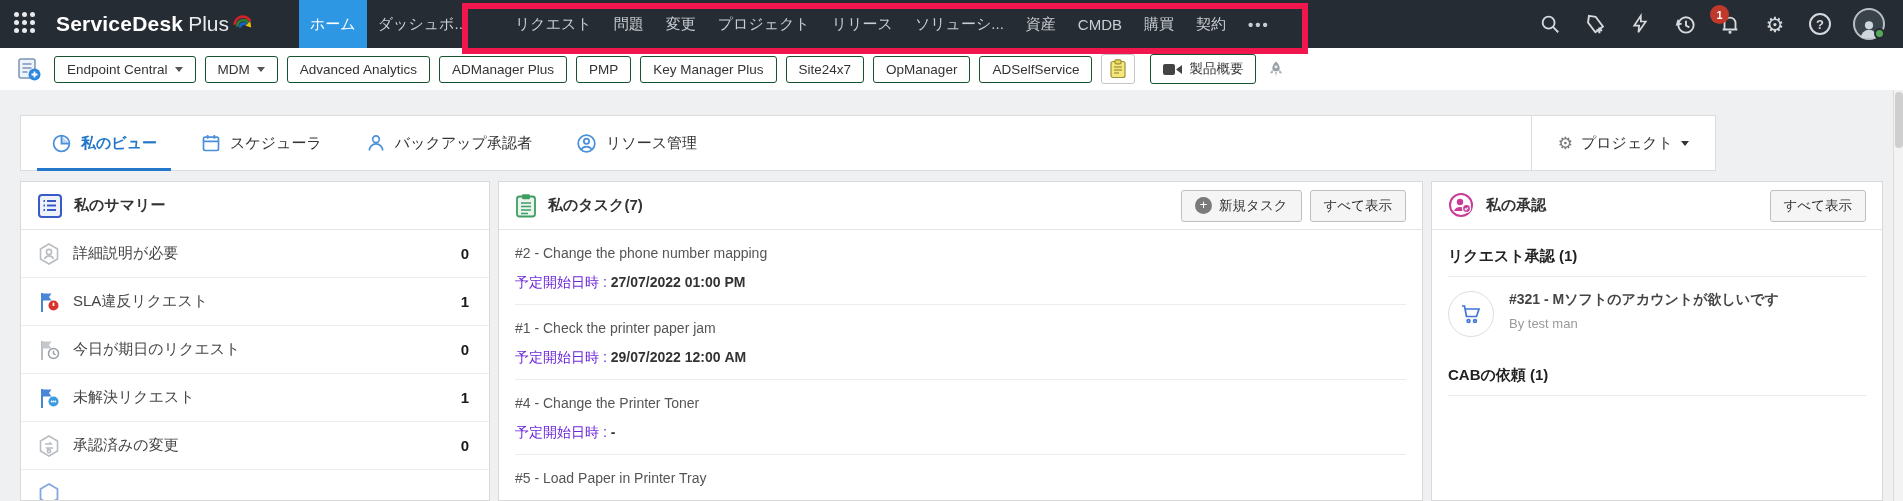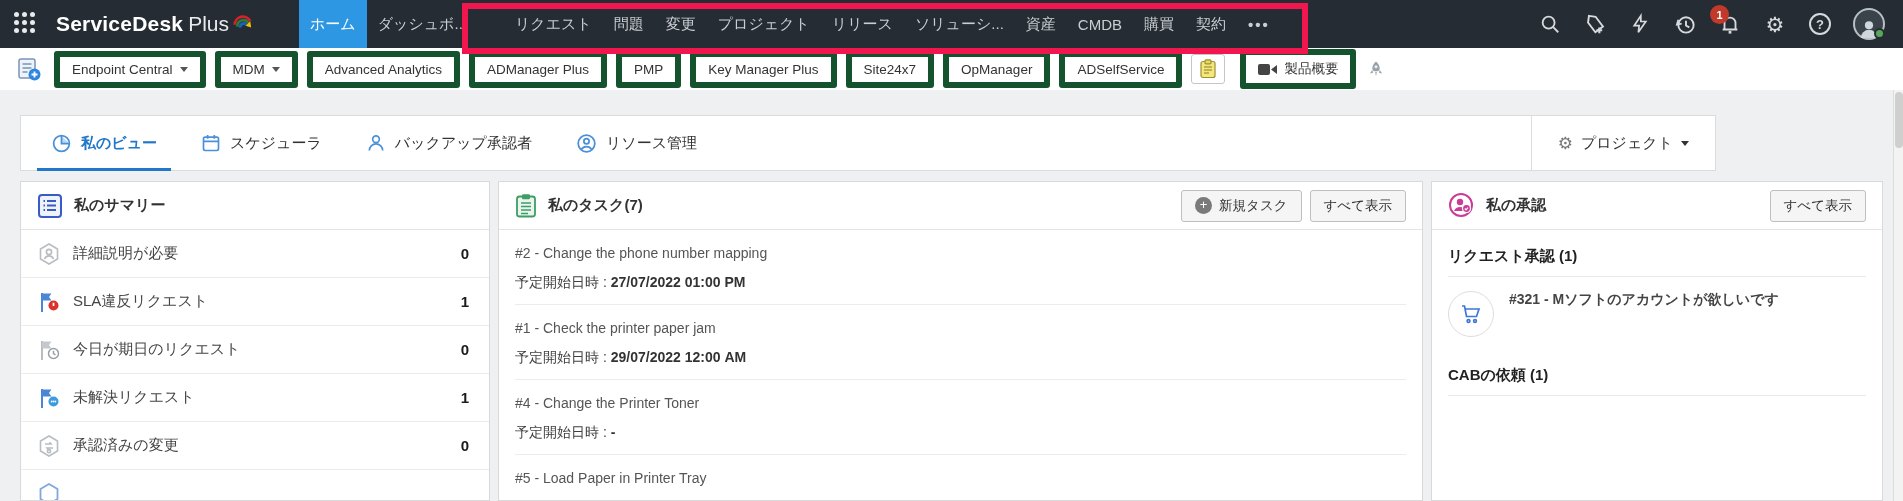--- a/index.html
+++ b/index.html
@@ -26,21 +26,21 @@
   .gear-glyph { font-size:21px; line-height:1; color:#d6dade; }
   .help-circle { width:22px; height:22px; border:2px solid #d6dade; border-radius:50%; color:#d6dade; font-size:13px; font-weight:bold; display:flex; align-items:center; justify-content:center; }
   .avatar { width:32px; height:32px; border-radius:50%; background:#3a424a; border:2px solid #b9c0c6; position:relative; display:flex; align-items:flex-end; justify-content:center; overflow:visible; cursor:pointer; }
   .avatar .dot { position:absolute; right:-2px; bottom:-1px; width:11px; height:11px; background:#57a85a; border-radius:50%; border:2px solid #262c33; }
 
   
   #annotation-box { position:absolute; left:462px; top:3px; width:846px; height:51px; border:6px solid #f2164f; z-index:50; pointer-events:none; }
 
   
   #quicklaunch { height:42px; background:#fff; display:flex; align-items:center; gap:9px; padding-left:16px; }
-  .ql-btn { display:flex; align-items:center; gap:7px; border:6px solid #14532d; border-radius:3px; background:#fff; padding:5px 12px;
+  .ql-btn { display:flex; align-items:center; gap:7px; border:1px solid #14532d; border-radius:3px; background:#fff; padding:5px 12px;
             font-size:13.5px; color:#333; cursor:pointer; white-space:nowrap; }
   .caret { width:0; height:0; border-left:4px solid transparent; border-right:4px solid transparent; border-top:5px solid #555; }
   .ql-iconbtn { border:1px solid #c6c6c6; border-radius:3px; background:#fff; padding:4px 7px; cursor:pointer; display:flex; align-items:center; }
 
   
   #content { position:absolute; left:0; top:90px; right:0; bottom:0; background:#eef0f1; }
   #scrollbar { position:absolute; right:0; top:0; bottom:0; width:10px; background:#f3f3f3; border-left:1px solid #dcdcdc; }
   #scroll-thumb { position:absolute; top:2px; left:1px; width:8px; height:56px; background:#cfcfcf; border-radius:4px; }
 
   #tabbar { margin:25px 20px 0 20px; width:1696px; height:56px; background:#fff; border:1px solid #dcdcdc; display:flex; align-items:stretch; }
@@ -65,21 +65,21 @@
 
   .sum-row { height:48px; display:flex; align-items:center; gap:12px; padding:0 16px; border-bottom:1px solid #ececec; cursor:pointer; }
   .sum-label { flex:1; font-size:15px; color:#444; }
   .sum-value { font-size:15px; font-weight:bold; color:#1b1b1b; padding-right:4px; }
 
   .task-list { padding:0 16px; }
   .task-item { padding:15px 0 12px 0; border-bottom:1px solid #ececec; cursor:pointer; }
   .task-item:last-child { border-bottom:none; }
   .task-title { font-size:14px; color:#555; }
   .task-date { margin-top:13px; font-size:14px; }
-  .task-date .lbl { color:#404040; }
+  .task-date .lbl { color:#6d28d9; }
   .task-date .val { color:#333; font-weight:bold; margin-left:4px; }
 
   .appr-body { padding:0 16px; }
   .appr-heading { font-size:15px; font-weight:bold; color:#222; padding:17px 0 10px 0; border-bottom:1px solid #e9e9e9; }
   .appr-item { display:flex; align-items:flex-start; gap:15px; padding:14px 0 12px 0; cursor:pointer; }
   .appr-circle { width:46px; height:46px; border-radius:50%; border:1px solid #ddd; display:flex; align-items:center; justify-content:center; flex:none; }
   .appr-texts { display:flex; flex-direction:column; gap:7px; }
   .appr-title { font-size:14px; font-weight:bold; color:#444; }
   .appr-by { font-size:13px; color:#9a9a9a; }
   svg { display:block; }
@@ -401,20 +401,21 @@
         <div class="appr-item">
           <span class="appr-circle">
             <svg width="24" height="24" viewBox="0 0 24 24" fill="none" stroke="#3f76d8" stroke-width="1.7">
               <path d="M3 4h2.5l2 10.5h10L20 7H6"></path>
                 <circle cx="9.5" cy="19" r="1.4"></circle>
                 <circle cx="16" cy="19" r="1.4"></circle>
             </svg>
           </span>
           <div class="appr-texts">
             <span class="appr-title">#321 - Mソフトのアカウントが欲しいです</span>
+            <span class="appr-by">By test man</span>
           </div>
         </div>
         <div class="appr-heading">CABの依頼 (1)</div>
       </div>
     </div>
 
   </div>
 
   <div id="scrollbar">
     <div id="scroll-thumb"></div>

